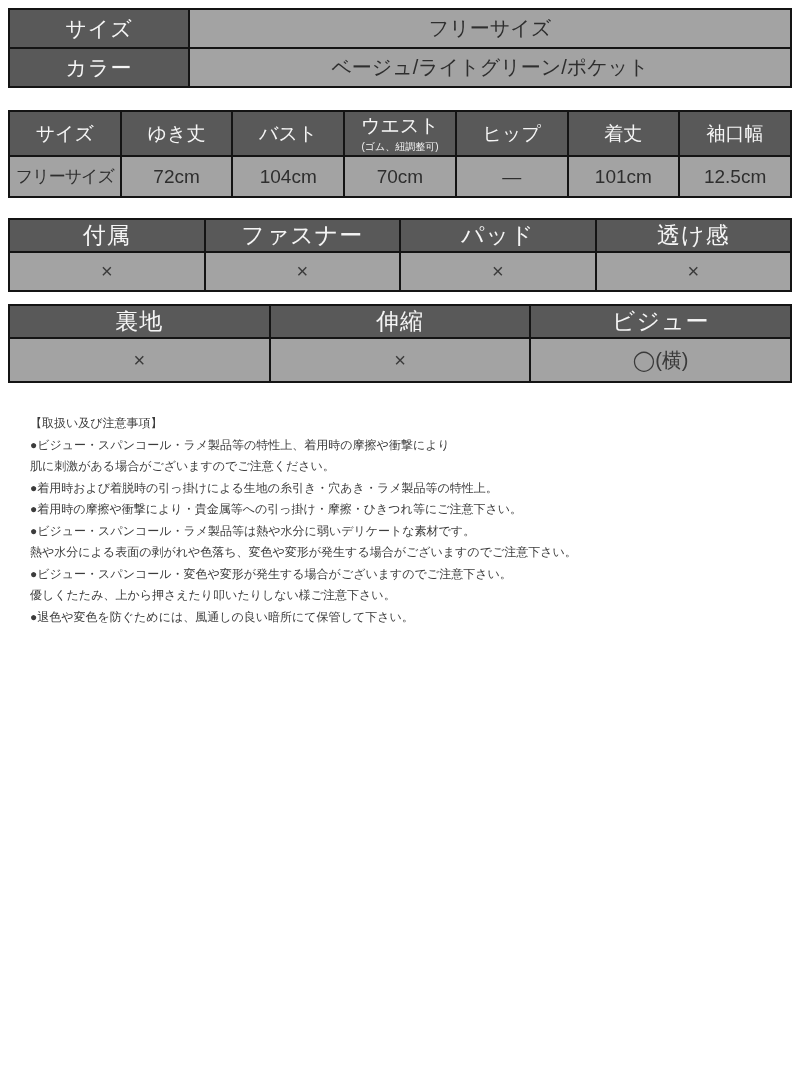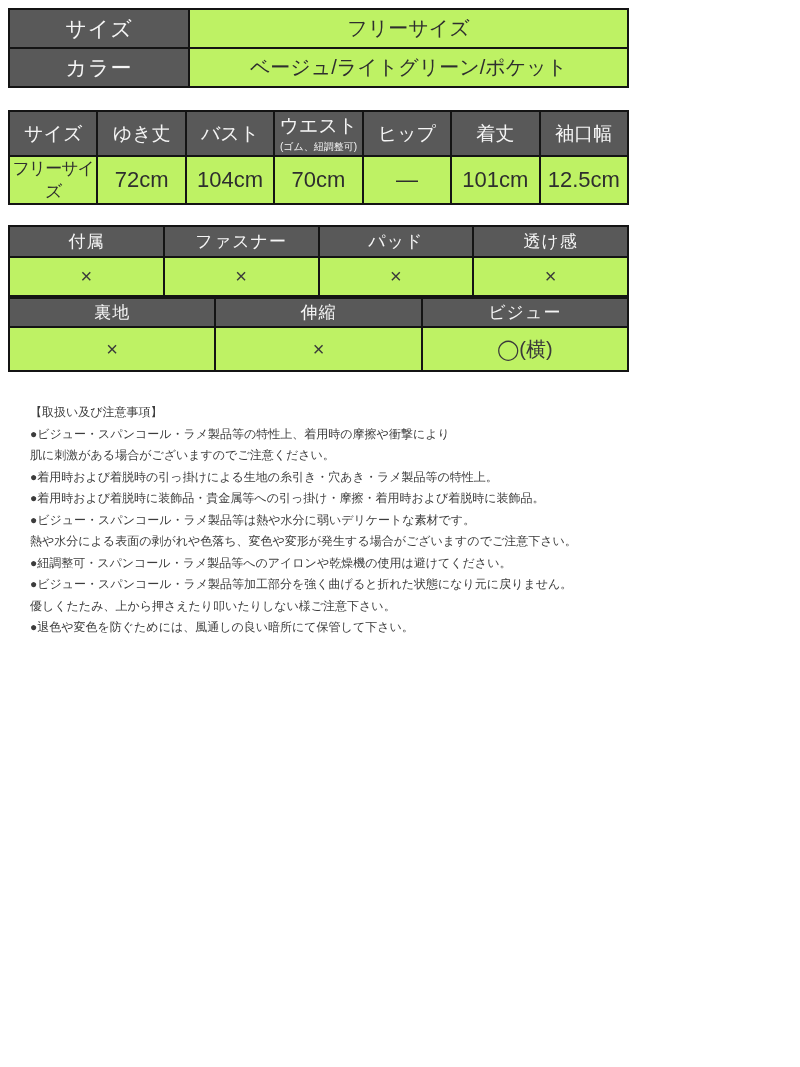--- a/index.html
+++ b/index.html
@@ -6,47 +6,47 @@
   html, body { background: #ffffff; }
   body {
     width: 800px;
     height: 1067px;
     font-family: "Liberation Sans", "DejaVu Sans", sans-serif;
     color: #2e2e2e;
     overflow: hidden;
   }
   .wrap { padding: 8px; }
 
-  table { border-collapse: collapse; width: 621px; table-layout: fixed; border-radius: 20px; }
+  table { border-collapse: collapse; width: 784px; table-layout: fixed; border-radius: 20px; }
   td, th { border: 2px solid #141414; text-align: center; vertical-align: middle; }
   .hdr {
     background: #595959;
     color: #f5f5f5;
     font-weight: normal;
     font-size: 21px;
     letter-spacing: 1px;
   }
-  .val { background: #bef264; color: #2e2e2e; font-size: 20px; }
+  .val { background: #a3a3a3; color: #2e2e2e; font-size: 20px; }
 
   
   .spec-table td, .spec-table th { height: 39px; }
   .spec-table .hdr { width: 180px; }
 
   
   .meas-table { margin-top: 22px; }
   .meas-table th { height: 45px; font-size: 19px; letter-spacing: 0; }
-  .meas-table td { height: 41px; font-size: 22px; }
+  .meas-table td { height: 41px; font-size: 19px; }
   .meas-table .sub { display: block; font-size: 10px; letter-spacing: 0; margin-top: 1px; }
   .meas-table td:first-child { font-size: 17px; letter-spacing: -1px; }
 
   
   .feat-table { margin-top: 20px; }
-  .feat-table th { height: 31px; font-size: 17px; }
+  .feat-table th { height: 31px; font-size: 23px; }
   .feat-table td { height: 39px; font-size: 20px; color: #3a3a3a; }
-  .feat-table-2 { margin-top: 0; }
+  .feat-table-2 { margin-top: 12px; }
   .feat-table-2 th { height: 29px; }
   .feat-table-2 td { height: 44px; }
 
   
   .notes {
     margin: 30px 0 0 22px;
     font-size: 12px;
     line-height: 21.5px;
     color: #3c3c3c;
     letter-spacing: 0;
@@ -127,22 +127,21 @@
       <td class="val">◯(横)</td>
     </tr>
   </tbody>
     </table>
 
   <div class="notes">
     <div class="line">【取扱い及び注意事項】</div>
     <div class="line">●ビジュー・スパンコール・ラメ製品等の特性上、着用時の摩擦や衝撃により</div>
     <div class="line">肌に刺激がある場合がございますのでご注意ください。</div>
     <div class="line">●着用時および着脱時の引っ掛けによる生地の糸引き・穴あき・ラメ製品等の特性上。</div>
-    <div class="line">●着用時および着脱時に装飾品・貴金属等への引っ掛け・摩擦・着用時および着脱時に装飾品。</div>
+    <div class="line">●着用時の摩擦や衝撃により・貴金属等への引っ掛け・摩擦・ひきつれ等にご注意下さい。</div>
     <div class="line">●ビジュー・スパンコール・ラメ製品等は熱や水分に弱いデリケートな素材です。</div>
     <div class="line">熱や水分による表面の剥がれや色落ち、変色や変形が発生する場合がございますのでご注意下さい。</div>
-    <div class="line">●紐調整可・スパンコール・ラメ製品等へのアイロンや乾燥機の使用は避けてください。</div>
-    <div class="line">●ビジュー・スパンコール・ラメ製品等加工部分を強く曲げると折れた状態になり元に戻りません。</div>
+    <div class="line">●ビジュー・スパンコール・変色や変形が発生する場合がございますのでご注意下さい。</div>
     <div class="line">優しくたたみ、上から押さえたり叩いたりしない様ご注意下さい。</div>
     <div class="line">●退色や変色を防ぐためには、風通しの良い暗所にて保管して下さい。</div>
   </div>
 
 </div>
 
 </body></html>

